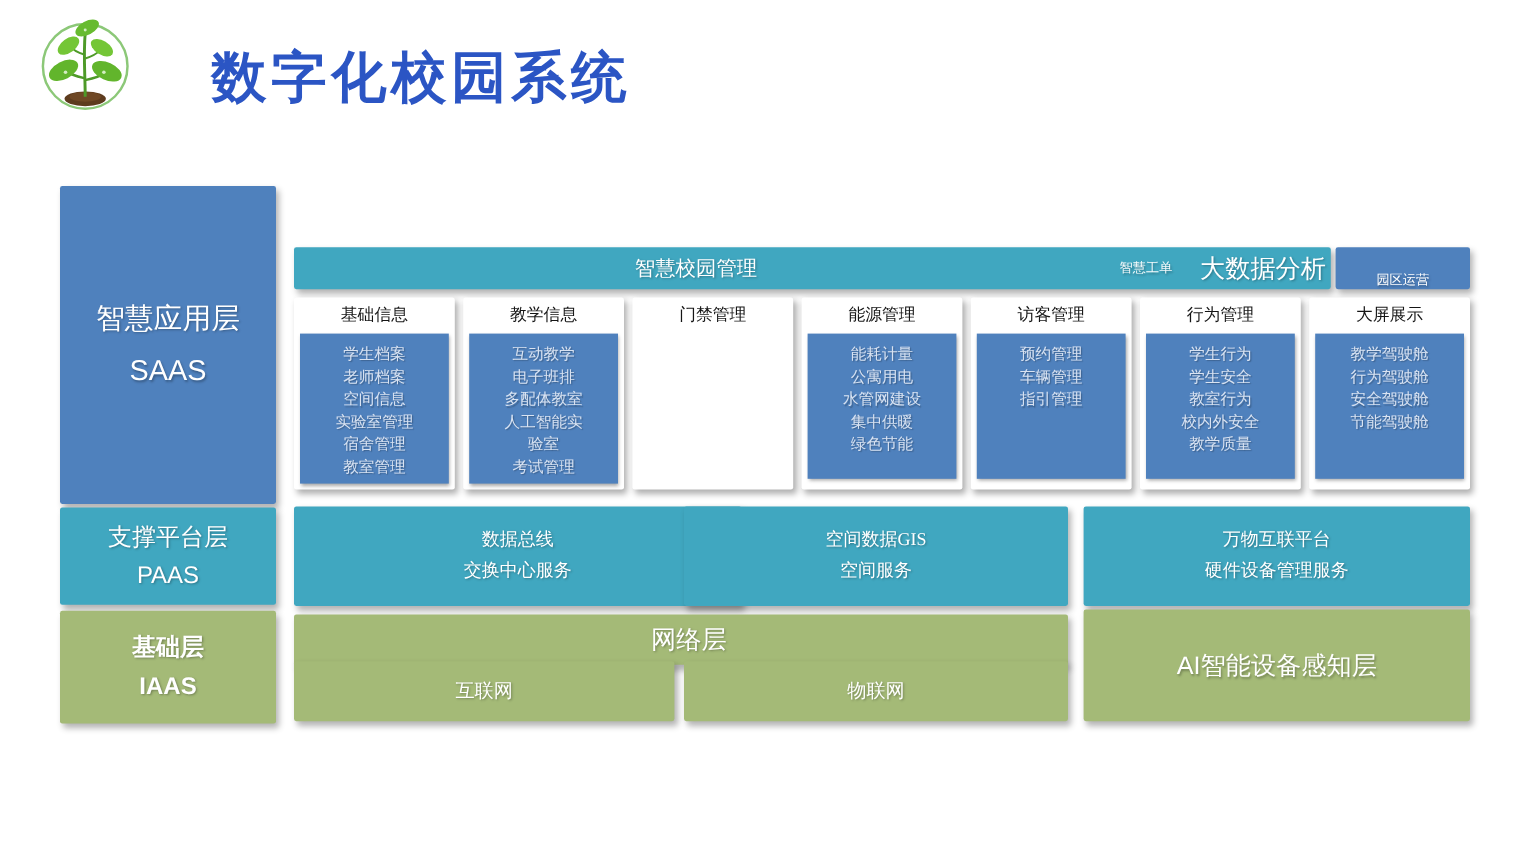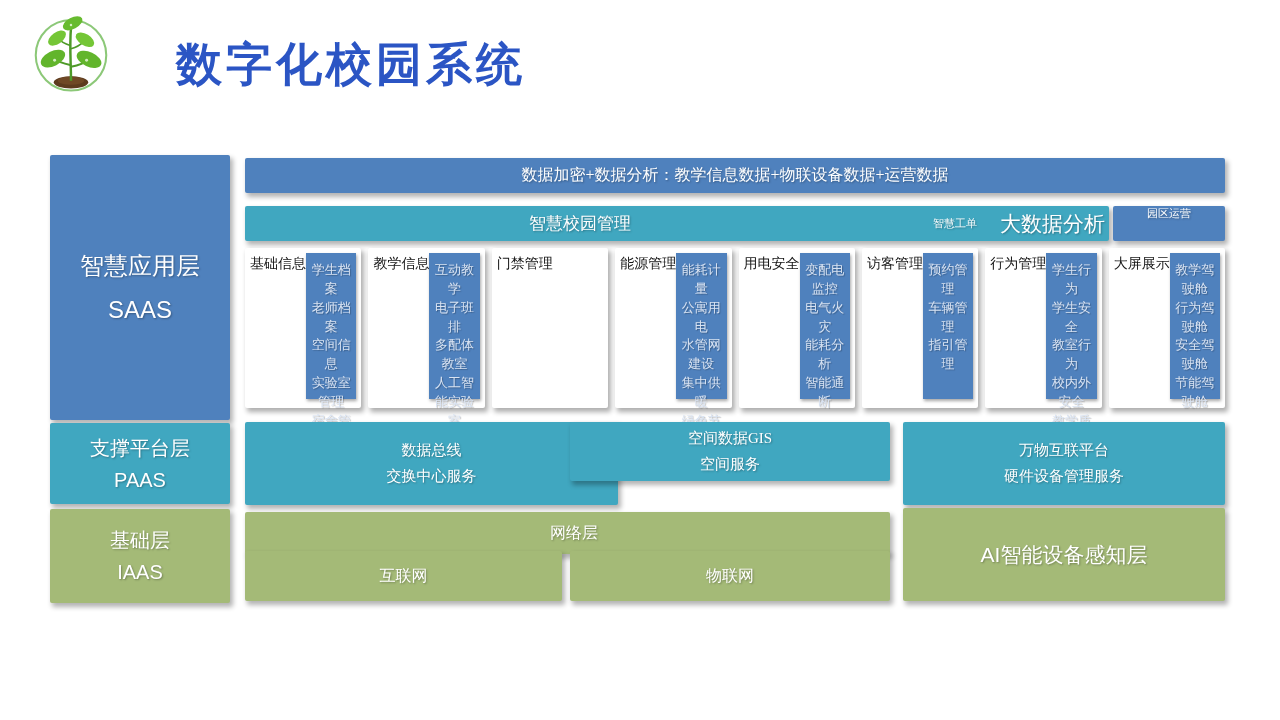--- a/index.html
+++ b/index.html
@@ -28,21 +28,21 @@
     align-items: center; justify-content: center; text-align: center;
   }
   .blue  { background: var(--blue, #4f81bd); }
   .teal  { background: var(--teal, #40a7c0); }
   .green { background: var(--green, #a4ba77); }
   .serif-cjk { font-family: "Liberation Serif", serif; }
 
   
   .saas-box { left: 50px; top: 155px; width: 180px; height: 265px; font-size: 24px; line-height: 1.8; font-weight: 400; }
   .paas-box { left: 50px; top: 423px; width: 180px; height: 81px;  font-size: 20px; line-height: 1.6; font-weight: 300; }
-  .iaas-box { left: 50px; top: 509px; width: 180px; height: 94px;  font-size: 20px; line-height: 1.6; font-weight: 400; }
+  .iaas-box { left: 50px; top: 509px; width: 180px; height: 94px;  font-size: 20px; line-height: 1.6; font-weight: 700; }
 
   
   .security-bar { left: 245px; top: 158px; width: 980px; height: 35px; font-size: 16px; }
 
   
   .mgmt-bar { position: absolute; left: 245px; top: 206px; width: 980px; height: 35px; }
   .mgmt-teal {
     position: absolute; left: 0; top: 0; width: 864px; height: 35px;
     background: var(--teal, #40a7c0); border-radius: 2px;
     box-shadow: 2.5px 3.5px 5px rgba(0,0,0,0.30);
@@ -51,53 +51,53 @@
   .mgmt-title { position: absolute; left: 0; top: 0; width: 640px; height: 100%;
     display: flex; align-items: center; justify-content: center; font-size: 17px; padding-left: 30px; }
   .mgmt-small { position: absolute; left: 662px; top: 0; width: 96px; height: 100%;
     display: flex; align-items: center; justify-content: center; font-size: 11px; opacity: 0.95; }
   .mgmt-big { position: absolute; right: 4px; top: 0; height: 100%;
     display: flex; align-items: center; font-size: 21px; }
   .park-ops-box {
     position: absolute; right: 0; top: 0; width: 112px; height: 35px;
     background: var(--blue, #4f81bd); border-radius: 2px;
     box-shadow: 2.5px 3.5px 5px rgba(0,0,0,0.30);
-    display: flex; align-items: flex-start; justify-content: center;
+    display: flex; align-items: flex-end; justify-content: center;
     color: #fff; font-size: 11px; text-shadow: 1px 1px 2px rgba(0,0,0,0.30);
   }
 
   
   .columns-row { position: absolute; left: 245px; top: 248px; width: 980px; height: 160px;
     display: flex; gap: 7px; }
   .col-card {
     flex: 1; background: #fff; border-radius: 2px;
     box-shadow: 2.5px 3.5px 5px rgba(0,0,0,0.32);
-    display: flex; flex-direction: row; padding: 3px 5px 9px;
+    display: flex; flex-direction: column; padding: 3px 5px 9px;
   }
   .col-header {
     height: 25px; line-height: 25px; text-align: center;
     font-size: 14px; color: #151515; font-family: "Liberation Serif", serif;
   }
   .col-body {
     flex: 1; background: var(--blue, #4f81bd);
     box-shadow: 1px 2px 3px rgba(0,0,0,0.35);
     margin: 2px 0 0; padding: 8px 1px 4px;
     color: #d9e3f2; font-size: 13px; line-height: 1.45; text-align: center;
     text-shadow: 1px 1px 1px rgba(0,0,0,0.25);
     font-family: "Liberation Serif", serif;
   }
   .wrap5 { max-width: 5.6em; margin: 0 auto; }
 
   
   .paas-svc-1 { left: 245px; top: 422px; width: 373px; height: 83px; font-size: 15px; line-height: 1.7; }
-  .paas-svc-2 { left: 570px; top: 422px; width: 320px; height: 59px; font-size: 15px; line-height: 1.7; }
+  .paas-svc-2 { left: 570px; top: 422px; width: 320px; height: 83px; font-size: 15px; line-height: 1.7; }
   .paas-svc-3 { left: 903px; top: 422px; width: 322px; height: 83px; font-size: 15px; line-height: 1.7; }
 
   
-  .network-bar  { left: 245px; top: 512px; width: 645px; height: 42px; font-size: 16px; padding-left: 13px; }
+  .network-bar  { left: 245px; top: 512px; width: 645px; height: 42px; font-size: 21px; padding-left: 13px; }
   .internet-box { left: 245px; top: 551px; width: 317px; height: 50px; font-size: 16px; }
   .iot-box      { left: 570px; top: 551px; width: 320px; height: 50px; font-size: 16px; }
   .ai-box       { left: 903px; top: 508px; width: 322px; height: 93px; font-size: 21px; font-weight: 300; }
 </style>
 </head>
 <body>
 
 <div class="canvas">
 
   <div class="logo">
@@ -128,23 +128,20 @@
   </div>
   <div class="shape teal paas-box">
     <div>支撑平台层</div>
     <div>PAAS</div>
   </div>
   <div class="shape green iaas-box">
     <div>基础层</div>
     <div>IAAS</div>
   </div>
 
-  <div class="shape blue serif-cjk security-bar">
-    <div>数据加密+数据分析：教学信息数据+物联设备数据+运营数据</div>
-  </div>
 
   <div class="mgmt-bar">
     <div class="mgmt-teal serif-cjk">
       <div class="mgmt-title">智慧校园管理</div>
       <div class="mgmt-small">智慧工单</div>
       <div class="mgmt-big">大数据分析</div>
     </div>
     <div class="park-ops-box serif-cjk">
       <div>园区运营</div>
     </div>
@@ -183,29 +180,20 @@
       <div class="col-header">能源管理</div>
       <div class="col-body">
         <div>能耗计量</div>
         <div>公寓用电</div>
         <div>水管网建设</div>
         <div>集中供暖</div>
         <div>绿色节能</div>
       </div>
     </div>
 
-    <div class="col-card">
-      <div class="col-header">用电安全</div>
-      <div class="col-body">
-        <div>变配电监控</div>
-        <div>电气火灾</div>
-        <div>能耗分析</div>
-        <div>智能通断</div>
-      </div>
-    </div>
 
     <div class="col-card">
       <div class="col-header">访客管理</div>
       <div class="col-body">
         <div>预约管理</div>
         <div>车辆管理</div>
         <div>指引管理</div>
       </div>
     </div>
 

